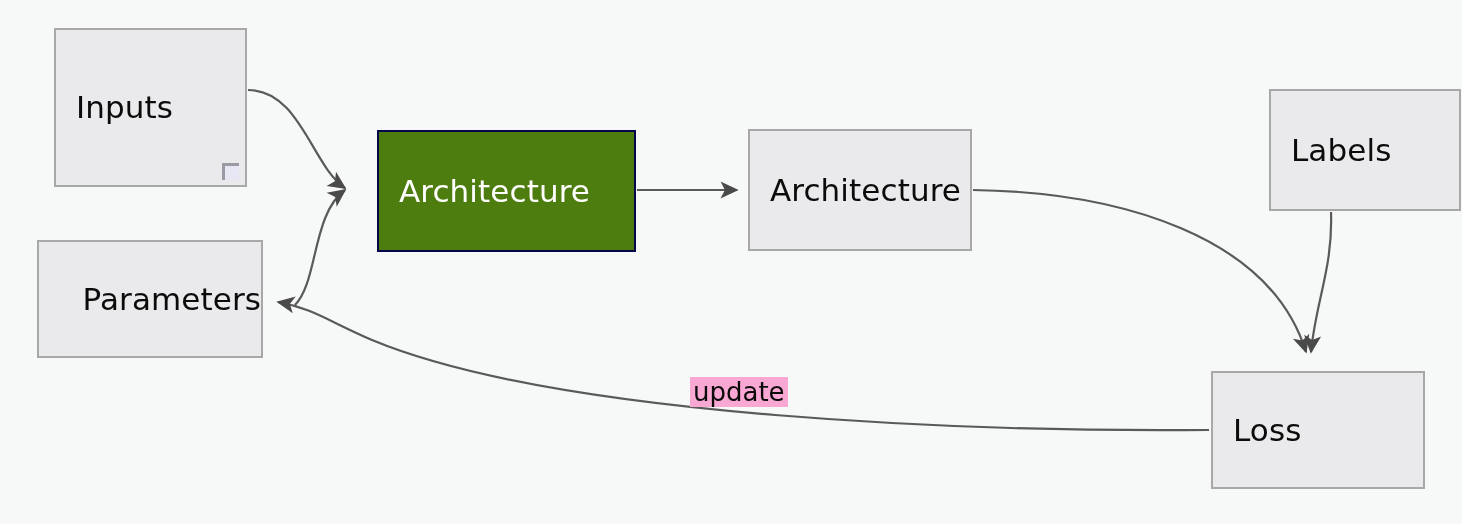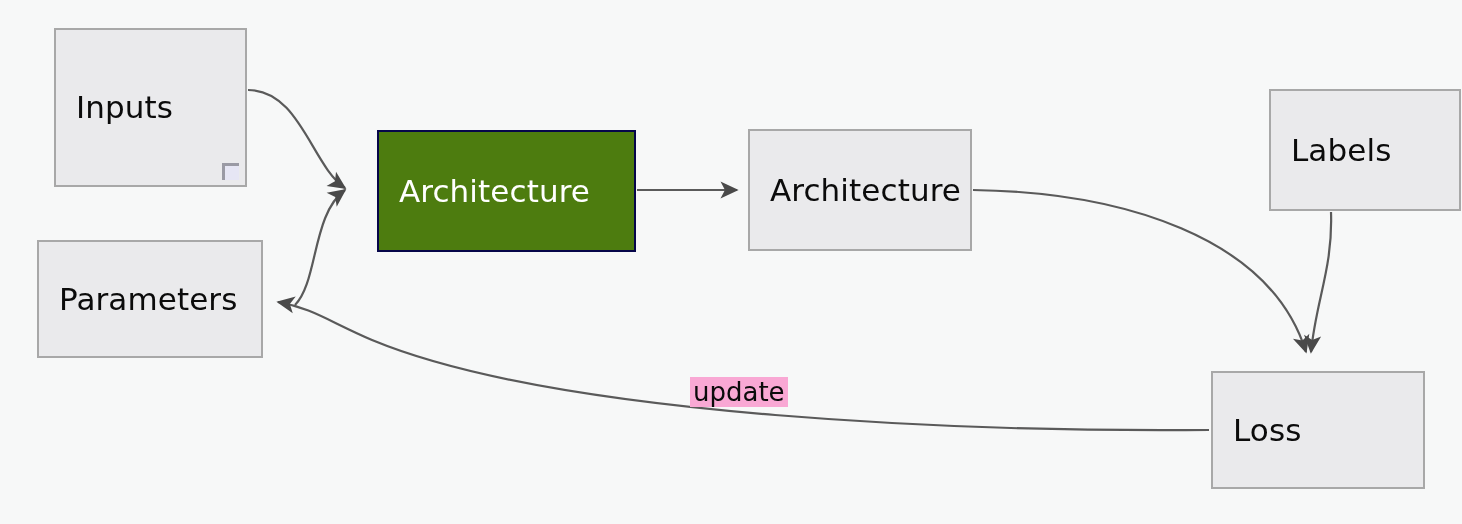--- a/index.html
+++ b/index.html
@@ -93,21 +93,21 @@
     <path d="M 1331 212 C 1333 268, 1316 300, 1311 352" fill="none" stroke="#5a5a5a" stroke-width="2.2" marker-end="url(#arrowhead)"></path>
 
     <path d="M 1209 430 C 980 432, 560 418, 372 340 C 330 322, 312 308, 278 302" fill="none" stroke="#5a5a5a" stroke-width="2.2" marker-end="url(#arrowhead)"></path>
   </svg>
 
   <div class="node" style="left:54px; top:28px; width:193px; height:159px;">
     <span class="node-label">Inputs</span>
     <span class="corner-handle"></span>
   </div>
 
-  <div class="node" style="left:37px; top:240px; width:226px; height:118px;">
+  <div class="node" style="left:37px; top:240px; width:226px; height:118px;justify-content:flex-end;">
     <span class="node-label">Parameters</span>
   </div>
 
   <div class="node accent" style="left:377px; top:130px; width:259px; height:122px;">
     <span class="node-label">Architecture</span>
   </div>
 
   <div class="node" style="left:748px; top:129px; width:224px; height:122px;">
     <span class="node-label">Architecture</span>
   </div>

